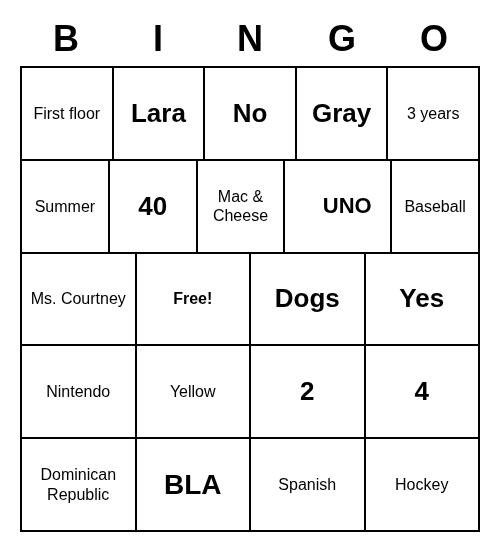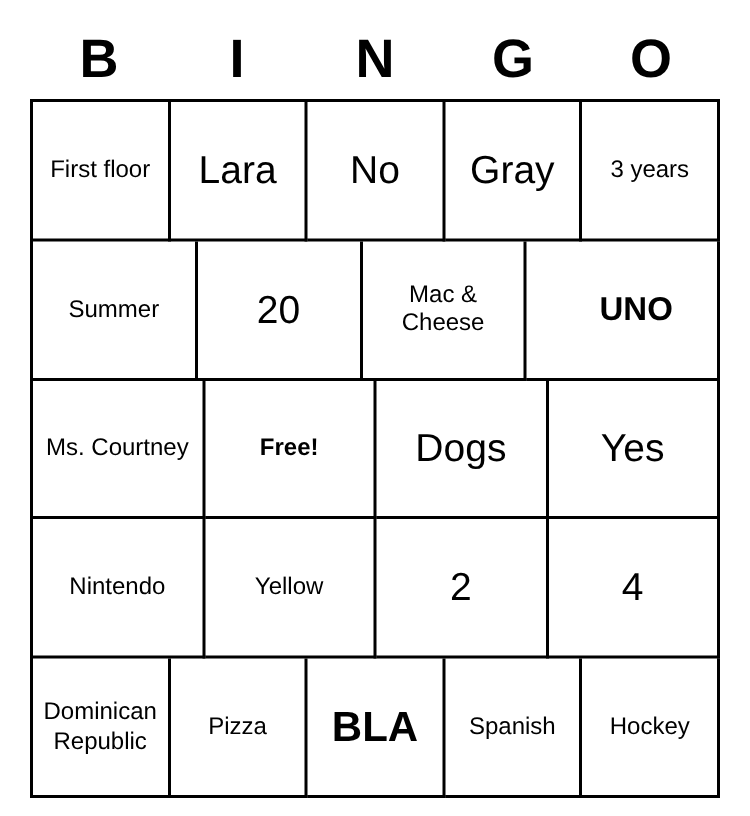--- a/index.html
+++ b/index.html
@@ -59,21 +59,21 @@
       align-items: center;
       justify-content: center;
       text-align: center;
       padding: 4px;
       font-size: 16px;
       line-height: 1.2;
     }
 
     .bingo-cell.large-text {
       font-size: 26px;
-      font-weight: normal;
+      font-weight: bold;
     }
 
     .bingo-cell.free {
       font-size: 16px;
       font-weight: bold;
     }
 
     .bingo-cell.bla-text {
       font-size: 28px;
       font-weight: bold;
@@ -104,37 +104,37 @@
   <div class="bingo-grid">
   <div class="bingo-row">
         <div class="bingo-cell">First floor</div>
         <div class="bingo-cell large-text">Lara</div>
         <div class="bingo-cell large-text">No</div>
         <div class="bingo-cell large-text">Gray</div>
         <div class="bingo-cell">3 years</div>
       </div>
       <div class="bingo-row">
         <div class="bingo-cell">Summer</div>
-        <div class="bingo-cell large-text">20</div>
+        <div class="bingo-cell large-text">40</div>
         <div class="bingo-cell">Mac &amp; Cheese</div>
         <div class="bingo-cell uno-text">UNO</div>
+        <div class="bingo-cell">Baseball</div>
       </div>
       <div class="bingo-row">
         <div class="bingo-cell">Ms. Courtney</div>
         <div class="bingo-cell free">Free!</div>
         <div class="bingo-cell large-text">Dogs</div>
         <div class="bingo-cell large-text">Yes</div>
       </div>
       <div class="bingo-row">
         <div class="bingo-cell">Nintendo</div>
         <div class="bingo-cell">Yellow</div>
         <div class="bingo-cell large-text">2</div>
         <div class="bingo-cell large-text">4</div>
       </div>
       <div class="bingo-row">
         <div class="bingo-cell">Dominican Republic</div>
-        <div class="bingo-cell">Pizza</div>
         <div class="bingo-cell bla-text">BLA</div>
         <div class="bingo-cell">Spanish</div>
         <div class="bingo-cell">Hockey</div>
       </div>
     </div>
 </div>
 
 </body></html>

